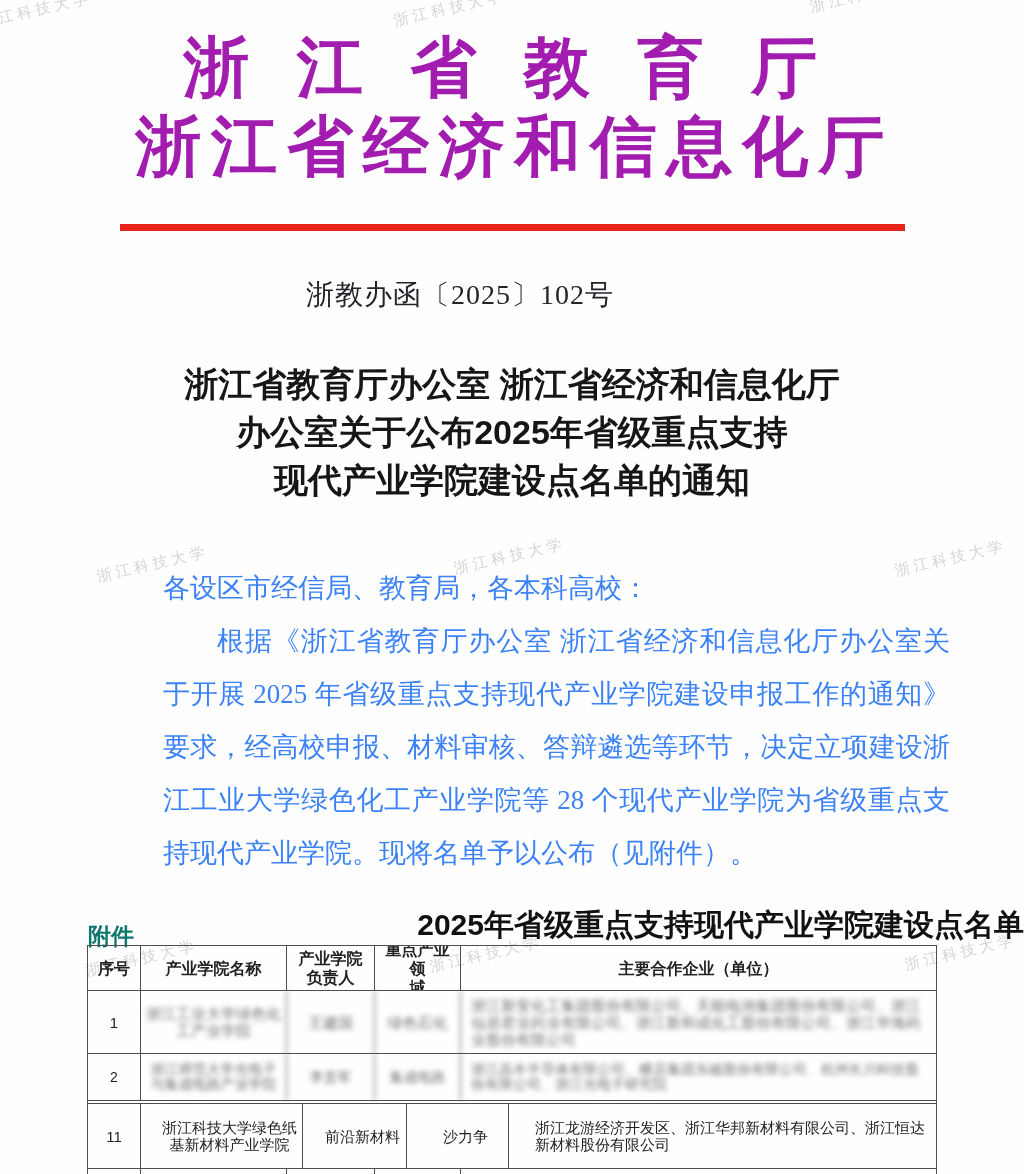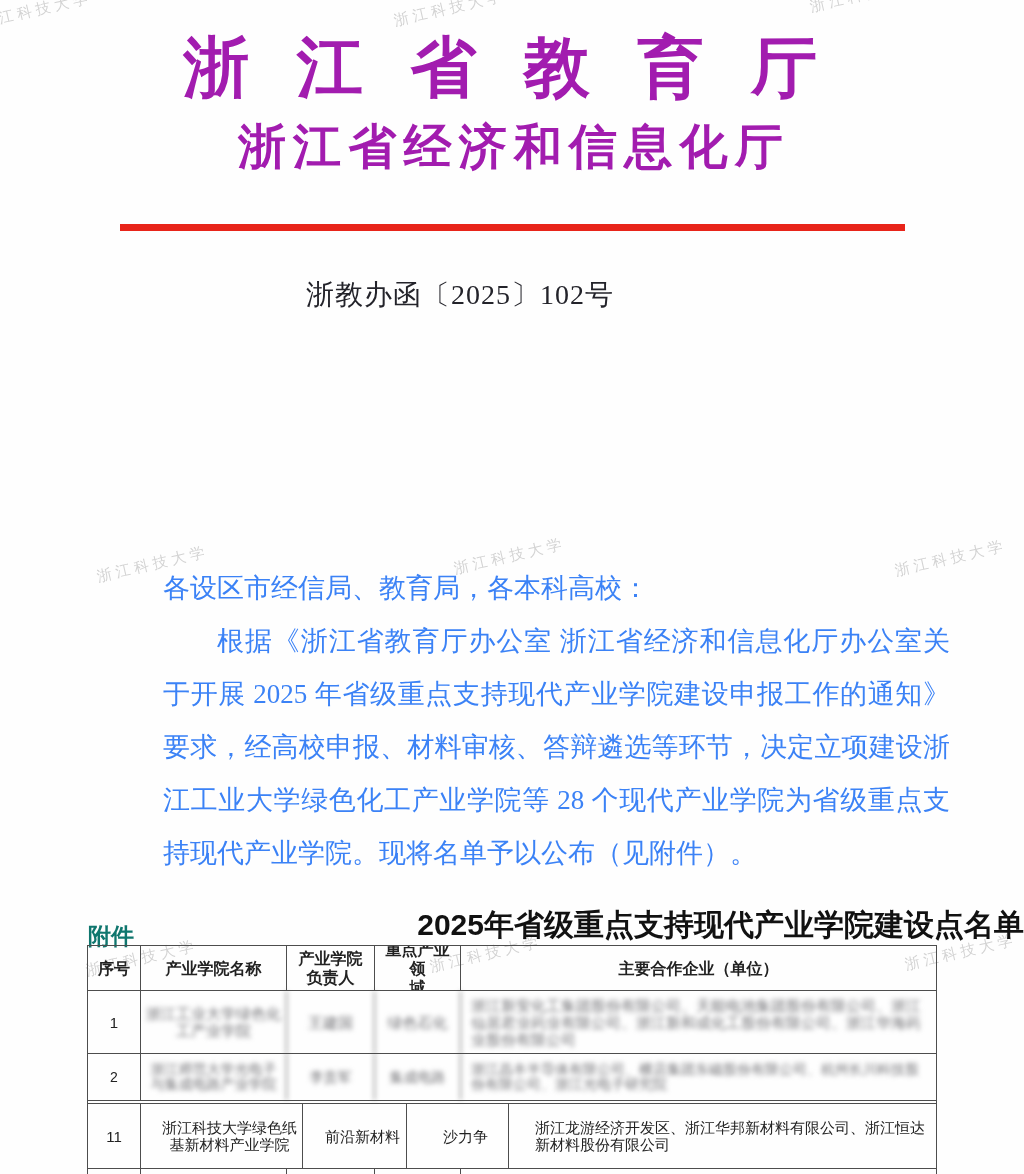--- a/index.html
+++ b/index.html
@@ -14,21 +14,21 @@
     position:absolute; white-space:nowrap;
     font-family:"Liberation Sans", sans-serif;
     font-size:15px; letter-spacing:4px; color:#b9b9b9; opacity:.62;
     transform:rotate(-13deg); transform-origin:left top;
     pointer-events:none; user-select:none;
   }
   
   .gov-header { position:absolute; top:28px; left:0; right:0; text-align:center;
     color:#a21caf; font-weight:bold; font-family:"Liberation Serif", serif; }
   .gov-header .line1 { font-size:66px; line-height:80px; letter-spacing:.72em; margin-left:.36em; }
-  .gov-header .line2 { font-size:48px; line-height:78px; letter-spacing:.15em; margin-left:.08em; }
+  .gov-header .line2 { font-size:66px; line-height:78px; letter-spacing:.15em; margin-left:.08em; }
   .red-rule { position:absolute; top:224px; left:120px; width:785px; height:7px; background:#e8241a; }
   
   .doc-number { position:absolute; top:276px; left:0; width:920px; text-align:center;
     font-size:28px; letter-spacing:1px; color:#23232a; }
   
   .doc-title { position:absolute; top:360px; left:50px; right:50px; text-align:center;
     font-family:"Liberation Sans", sans-serif; font-weight:bold;
     font-size:34px; line-height:48px; color:#161616; white-space:pre-line; }
   
   .body-text { position:absolute; top:562px; left:119px; width:787px;
@@ -80,20 +80,23 @@
 
   <div class="gov-header">
     <div class="line1">浙江省教育厅</div>
     <div class="line2">浙江省经济和信息化厅</div>
   </div>
 
   <div class="red-rule"></div>
 
   <div class="doc-number">浙教办函〔2025〕102号</div>
 
+  <div class="doc-title">浙江省教育厅办公室 浙江省经济和信息化厅
+办公室关于公布2025年省级重点支持
+现代产业学院建设点名单的通知</div>
 
   <div class="body-text">
     <div class="salutation">各设区市经信局、教育局，各本科高校：</div>
     <div class="paragraph">根据《浙江省教育厅办公室 浙江省经济和信息化厅办公室关于开展 2025 年省级重点支持现代产业学院建设申报工作的通知》要求，经高校申报、材料审核、答辩遴选等环节，决定立项建设浙江工业大学绿色化工产业学院等 28 个现代产业学院为省级重点支持现代产业学院。现将名单予以公布（见附件）。</div>
   </div>
 
   <div class="attachment-label">附件</div>
 
   <div class="table-title">2025年省级重点支持现代产业学院建设点名单</div>
 

